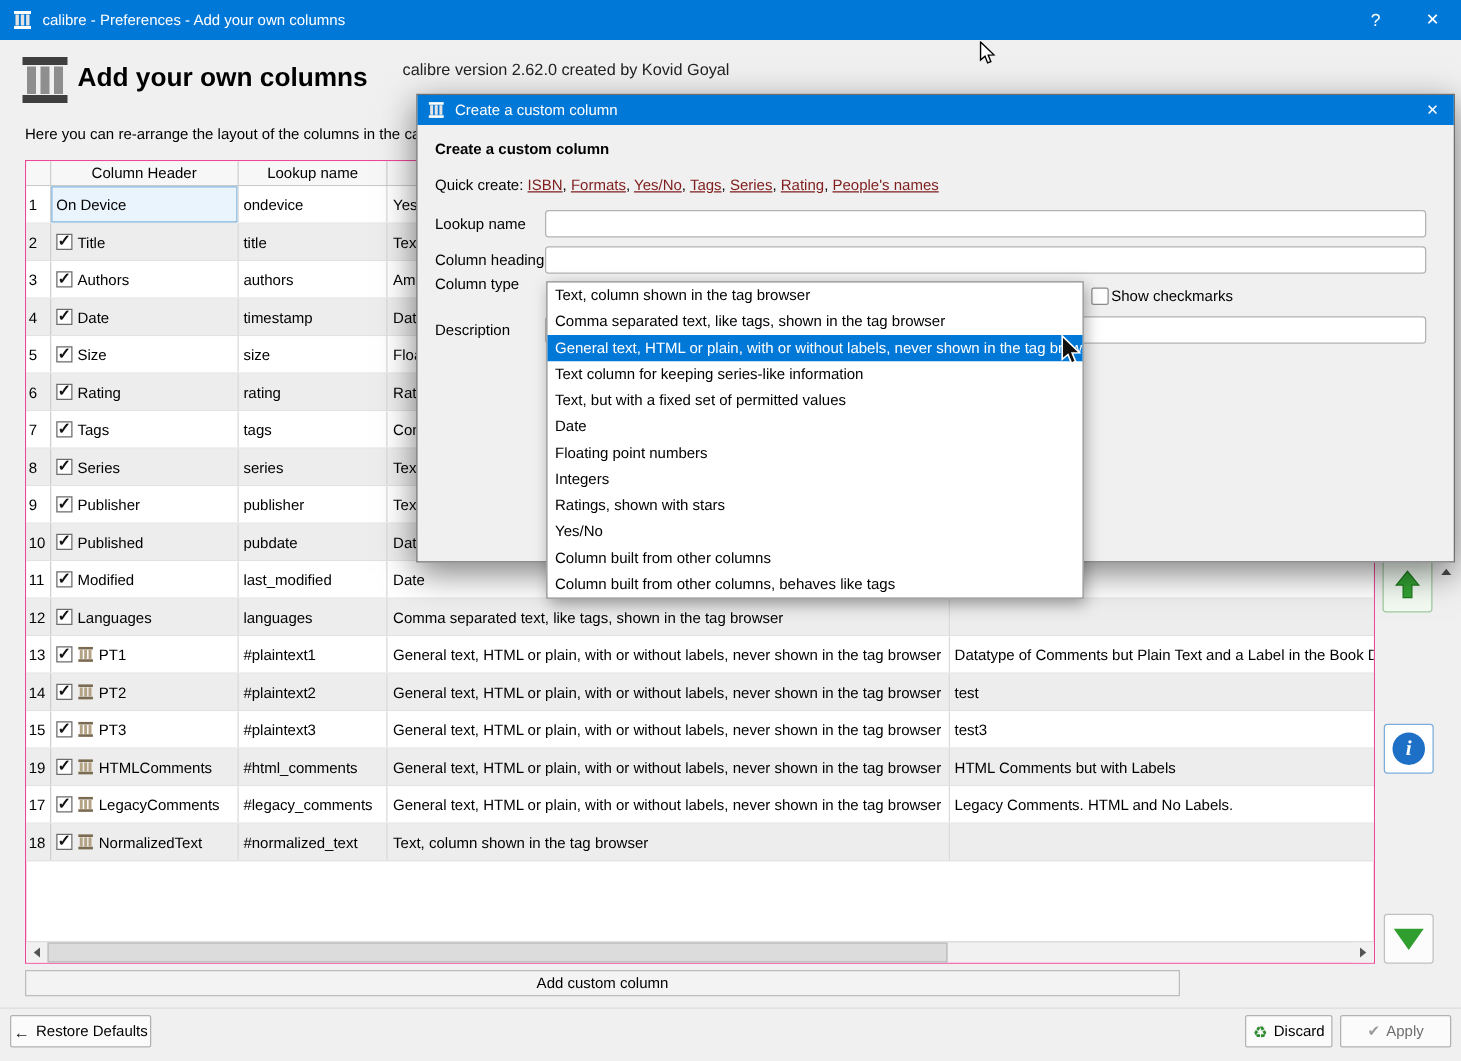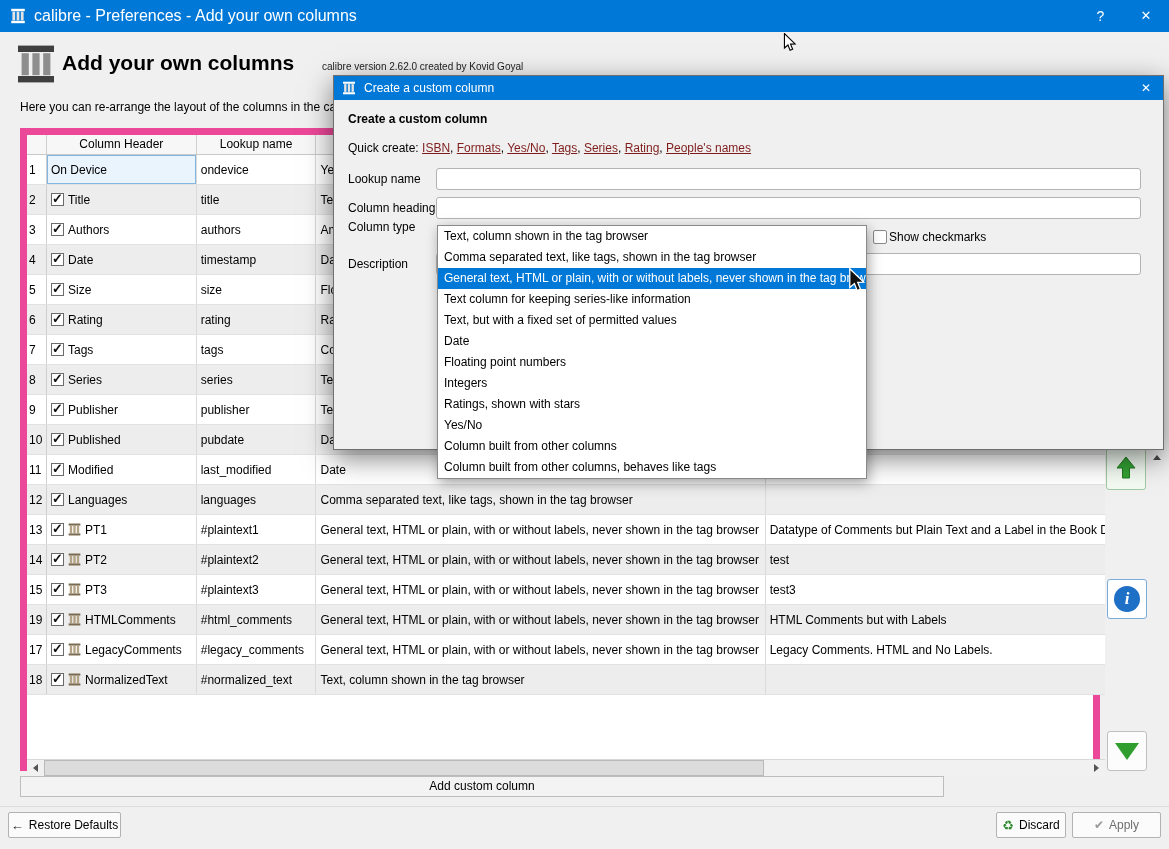--- a/index.html
+++ b/index.html
@@ -3,34 +3,34 @@
 <meta charset="utf-8">
 <style>
   html,body{margin:0;padding:0;background:#444;}
   .screen{position:relative;width:1169px;height:849px;background:#f0f0f0;overflow:hidden;
           font-family:"Liberation Sans",sans-serif;font-size:12px;color:#000;}
 
   
   .titlebar{position:absolute;left:0;top:0;width:1169px;height:32px;background:#0078d7;color:#fff;
             display:flex;align-items:center;z-index:5;}
   .titlebar .app-icon{margin-left:10px;width:16px;height:16px;}
-  .titlebar .tb-title{margin-left:8px;font-size:16px;}
+  .titlebar .tb-title{margin-left:8px;font-size:12px;}
   .tb-btn{position:absolute;top:0;height:32px;line-height:32px;text-align:center;color:#fff;font-size:14px;}
   .tb-btn.help{left:1078px;width:45px;}
   .tb-btn.close{left:1123px;width:46px;font-size:13px;}
 
   
   .header-icon{position:absolute;left:16px;top:44px;width:40px;height:40px;}
   .page-title{position:absolute;left:62px;top:51px;font-size:21px;font-weight:bold;}
-  .page-subtitle{position:absolute;left:322px;top:61px;font-size:10px;color:#222;}
+  .page-subtitle{position:absolute;left:322px;top:48px;font-size:13px;color:#222;}
   .intro{position:absolute;left:20px;top:100px;white-space:nowrap;}
 
   
   .table-frame{position:absolute;left:20px;top:128px;width:1080px;height:643px;background:#fff;
-               border:7px solid #ec4899;box-sizing:border-box;}
+               border:1px solid #ec4899;box-sizing:border-box;}
   .thead{position:absolute;left:0;top:0;width:1078px;height:20px;background:#f7f7f7;
          border-bottom:1px solid #c9c9c9;display:flex;box-sizing:border-box;}
   .th{box-sizing:border-box;border-right:1px solid #cfcfcf;text-align:center;line-height:19px;font-size:12px;overflow:hidden;white-space:nowrap;}
   .w-num{width:20px;} .w-name{width:150px;} .w-lookup{width:120px;} .w-type{width:450px;} .w-desc{width:340px;border-right:none;}
   .tbody{position:absolute;left:0;top:20px;width:1078px;}
   .trow{display:flex;height:30px;box-sizing:border-box;border-bottom:1px solid #e2e2e2;background:#fff;}
   .trow.alt{background:#ededed;}
   .tc{box-sizing:border-box;border-right:1px solid #dadada;overflow:hidden;white-space:nowrap;
       display:flex;align-items:center;padding:0 4px;font-size:12px;}
   .tc.c-num{width:20px;padding:0 2px;border-right:1px solid #cfcfcf;}

